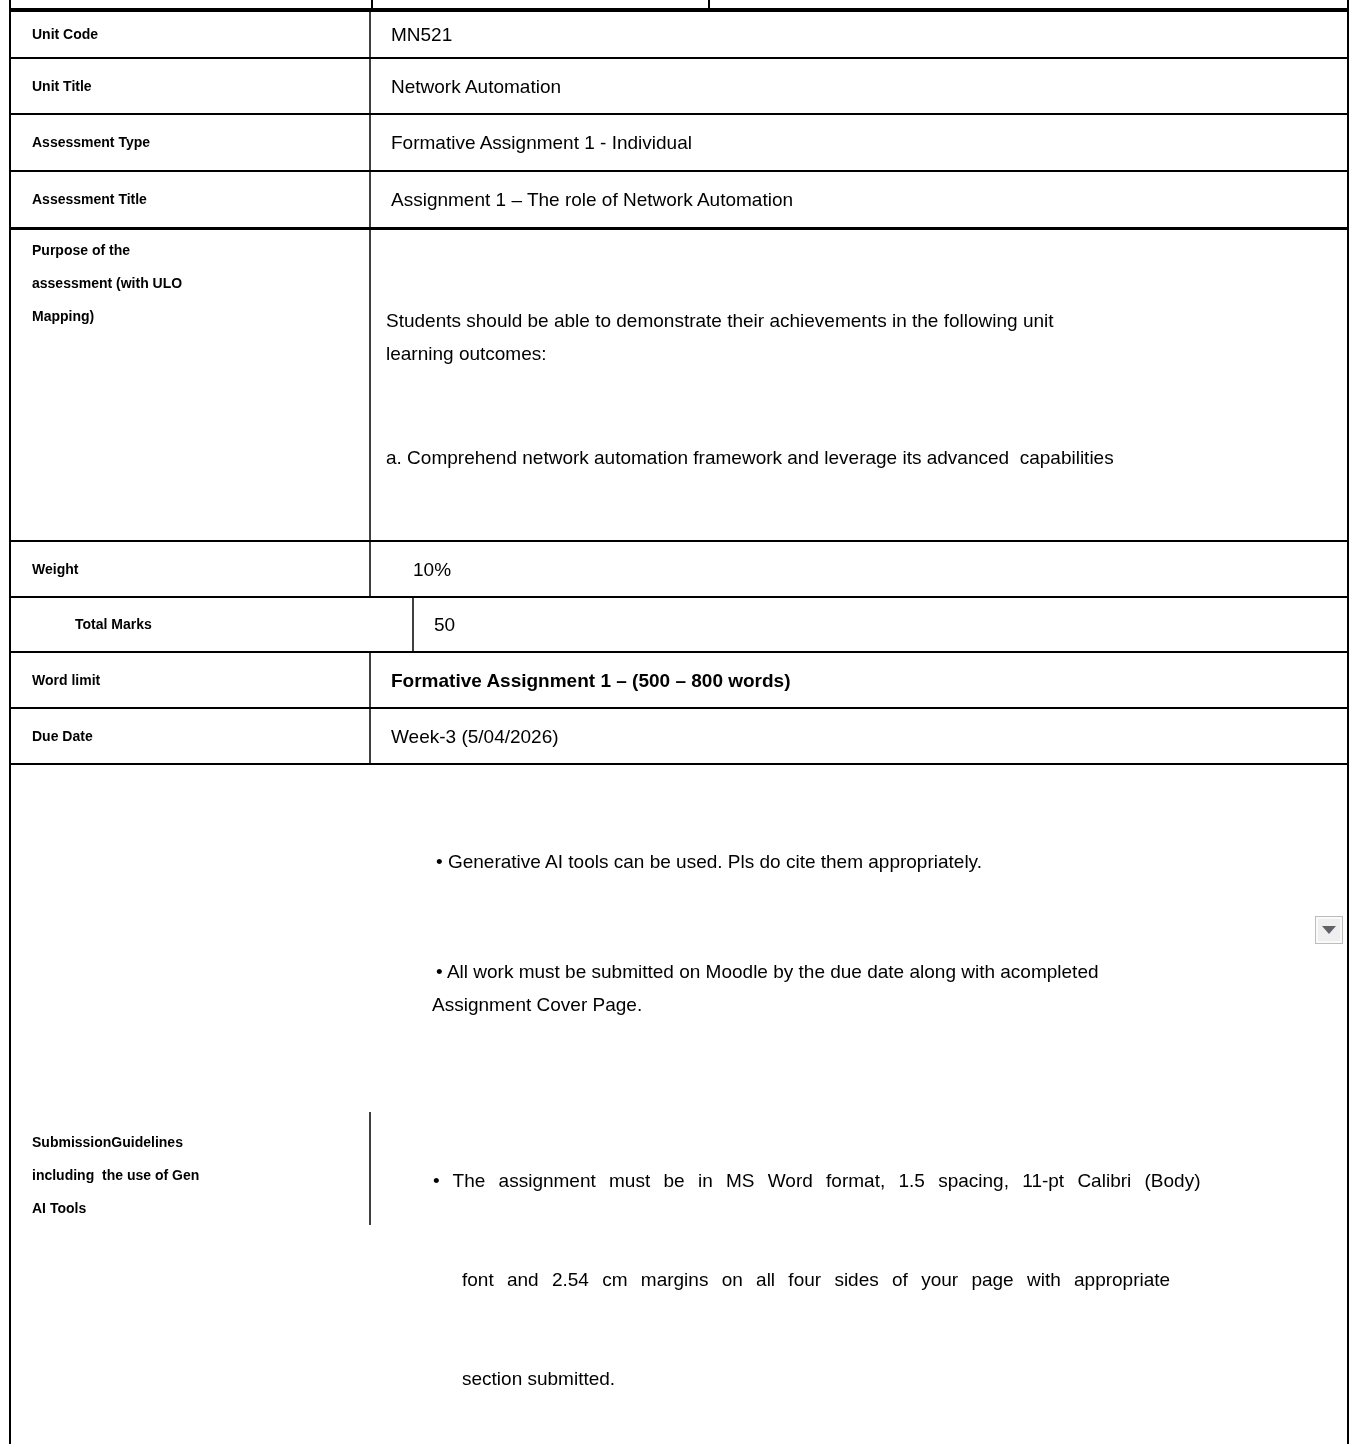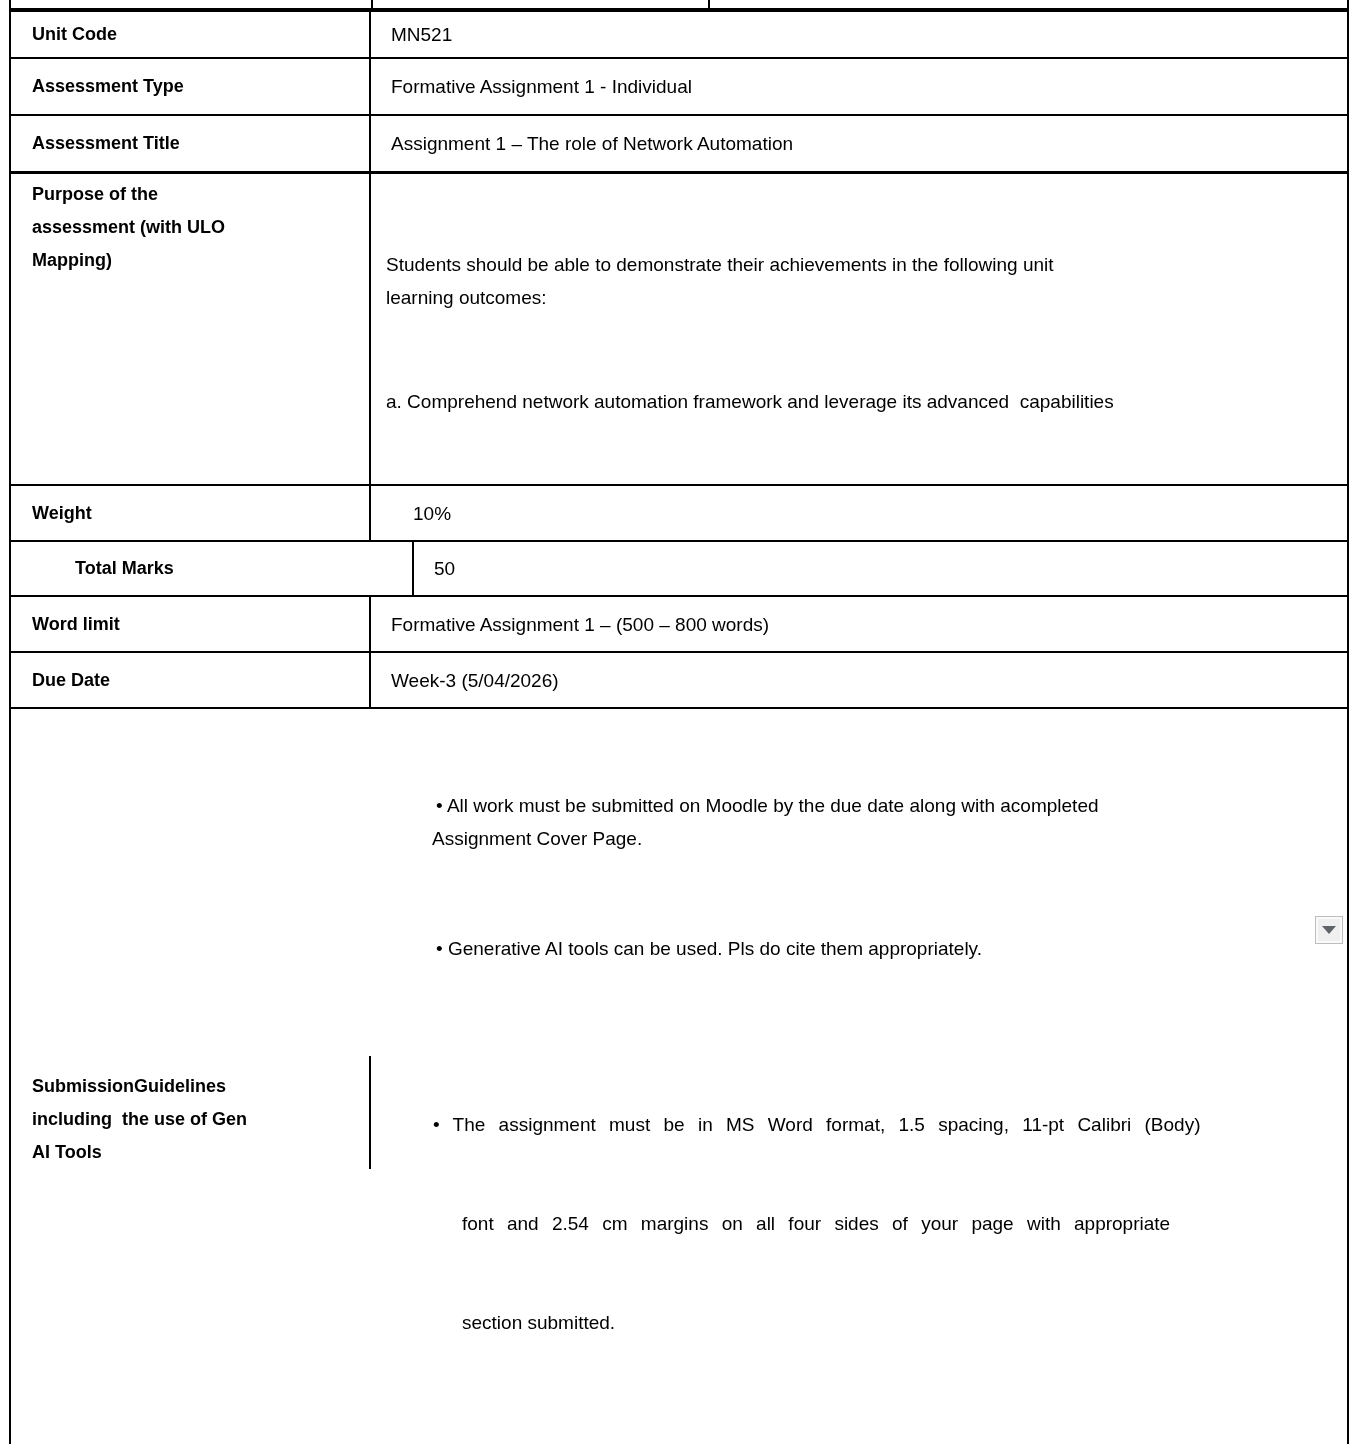--- a/index.html
+++ b/index.html
@@ -20,36 +20,36 @@
   }
   .tr { display: flex; border-bottom: 2px solid #000; }
   .tr.b3 { border-bottom-width: 3px; align-items: center; }
   .sliver { position: relative; height: 12px; border-bottom: 4px solid #000; }
   .stub { position: absolute; top: 0; width: 2px; height: 8px; background: #000; }
   .stub.s1 { left: 360px; }
   .stub.s2 { left: 697px; }
 
   .td-label {
     width: 360px; flex: 0 0 360px;
-    border-right: 2px solid #000000;
+    border-right: 2px solid #404040;
     padding: 0 18px 0 21px;
     font-weight: bold;
-    font-size: 18px; line-height: 33px;
+    font-size: 14px; line-height: 33px;
     white-space: pre-wrap;
   }
   .td-value {
     flex: 1 1 auto;
     padding: 0 18px 0 20px;
     font-size: 19px; line-height: 33px;
     white-space: pre-wrap;
   }
   .row-simple { align-items: center; }
   .row-simple .td-label, .row-simple .td-value { display: flex; align-items: center; }
   .row-simple .td-label { align-self: stretch; }
-  .bold { font-weight: normal; }
+  .bold { font-weight: bold; }
 
   
   .row-purpose .td-label { padding-top: 4px; }
   .row-purpose .td-value { padding-top: 8px; padding-left: 15px; padding-right: 22px; }
   .purpose-outcome { margin-top: 5px; }
 
   
   .row-submission .td-label { padding-top: 14px; }
   .row-submission .td-value { padding-top: 14px; padding-left: 61px; padding-right: 24px; }
   .bullet-para { text-indent: 4px; margin: 0 0 11px 0; }
@@ -95,20 +95,24 @@
   <div class="sliver">
     <div class="stub s1"></div>
     <div class="stub s2"></div>
   </div>
 
   <div class="tr row-simple h-unitcode">
     <div class="td-label">Unit Code</div>
     <div class="td-value">MN521</div>
   </div>
 
+  <div class="tr row-simple h-unittitle">
+    <div class="td-label">Unit Title</div>
+    <div class="td-value">Network Automation</div>
+  </div>
 
   <div class="tr row-simple h-asstype">
     <div class="td-label">Assessment Type</div>
     <div class="td-value">Formative Assignment 1 - Individual</div>
   </div>
 
   <div class="tr row-simple b3 h-asstitle">
     <div class="td-label">Assessment Title</div>
     <div class="td-value">Assignment 1 – The role of Network Automation</div>
   </div>
@@ -142,23 +146,23 @@
   <div class="tr row-simple h-duedate">
     <div class="td-label">Due Date</div>
     <div class="td-value">Week-3 (5/04/2026)</div>
   </div>
 
   <div class="tr b3 h-submission row-submission">
     <div class="td-label">SubmissionGuidelines
 including  the use of Gen
 AI Tools</div>
     <div class="td-value">
+      <div class="bullet-para">• Generative AI tools can be used. Pls do cite them appropriately.</div>
       <div class="bullet-para">• All work must be submitted on Moodle by the due date along with acompleted
 Assignment Cover Page.</div>
-      <div class="bullet-para">• Generative AI tools can be used. Pls do cite them appropriately.</div>
       <div class="bullet3-wrap">
         <div class="bullet3-l1">• The assignment must be in MS Word format, 1.5 spacing, 11-pt Calibri (Body)</div>
         <div class="bullet3-l2">font and 2.54 cm margins on all four sides of your page with appropriate</div>
         <div class="bullet3-l3">section submitted.</div>
       </div>
       
     </div>
   </div>
 
 </div>

